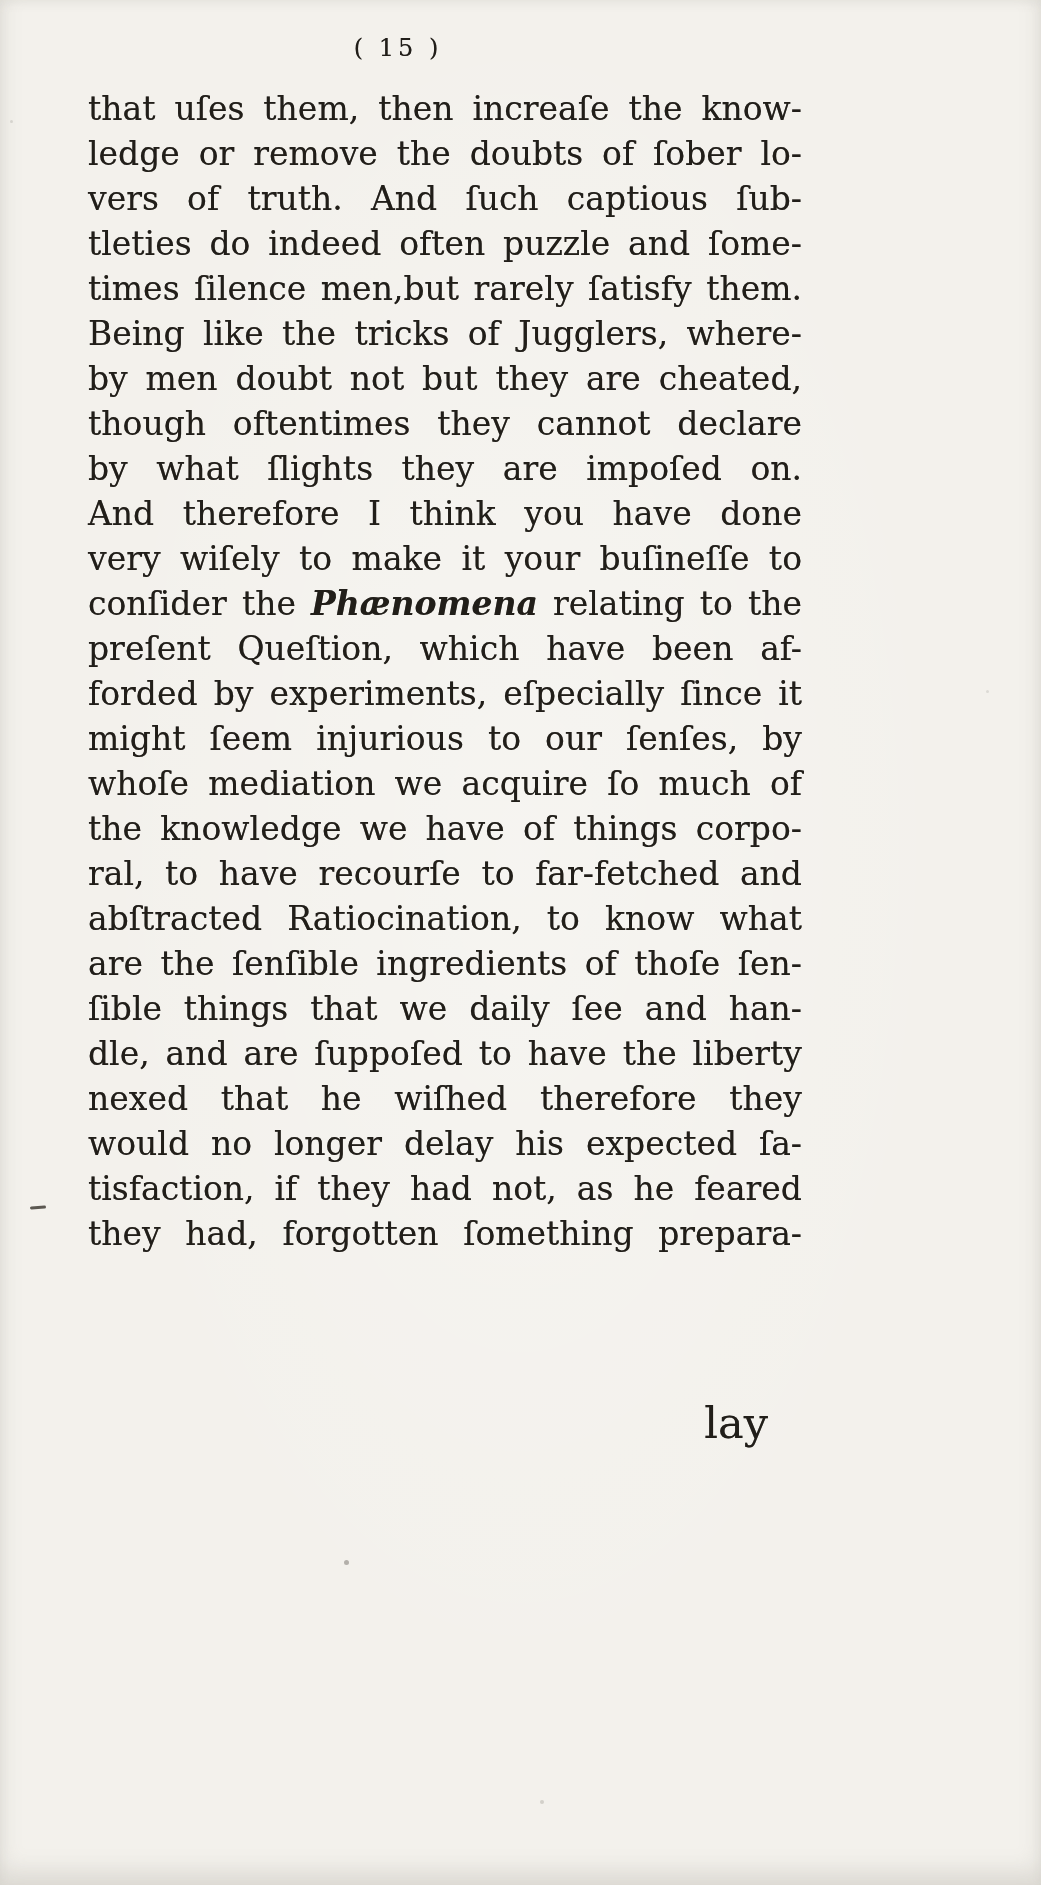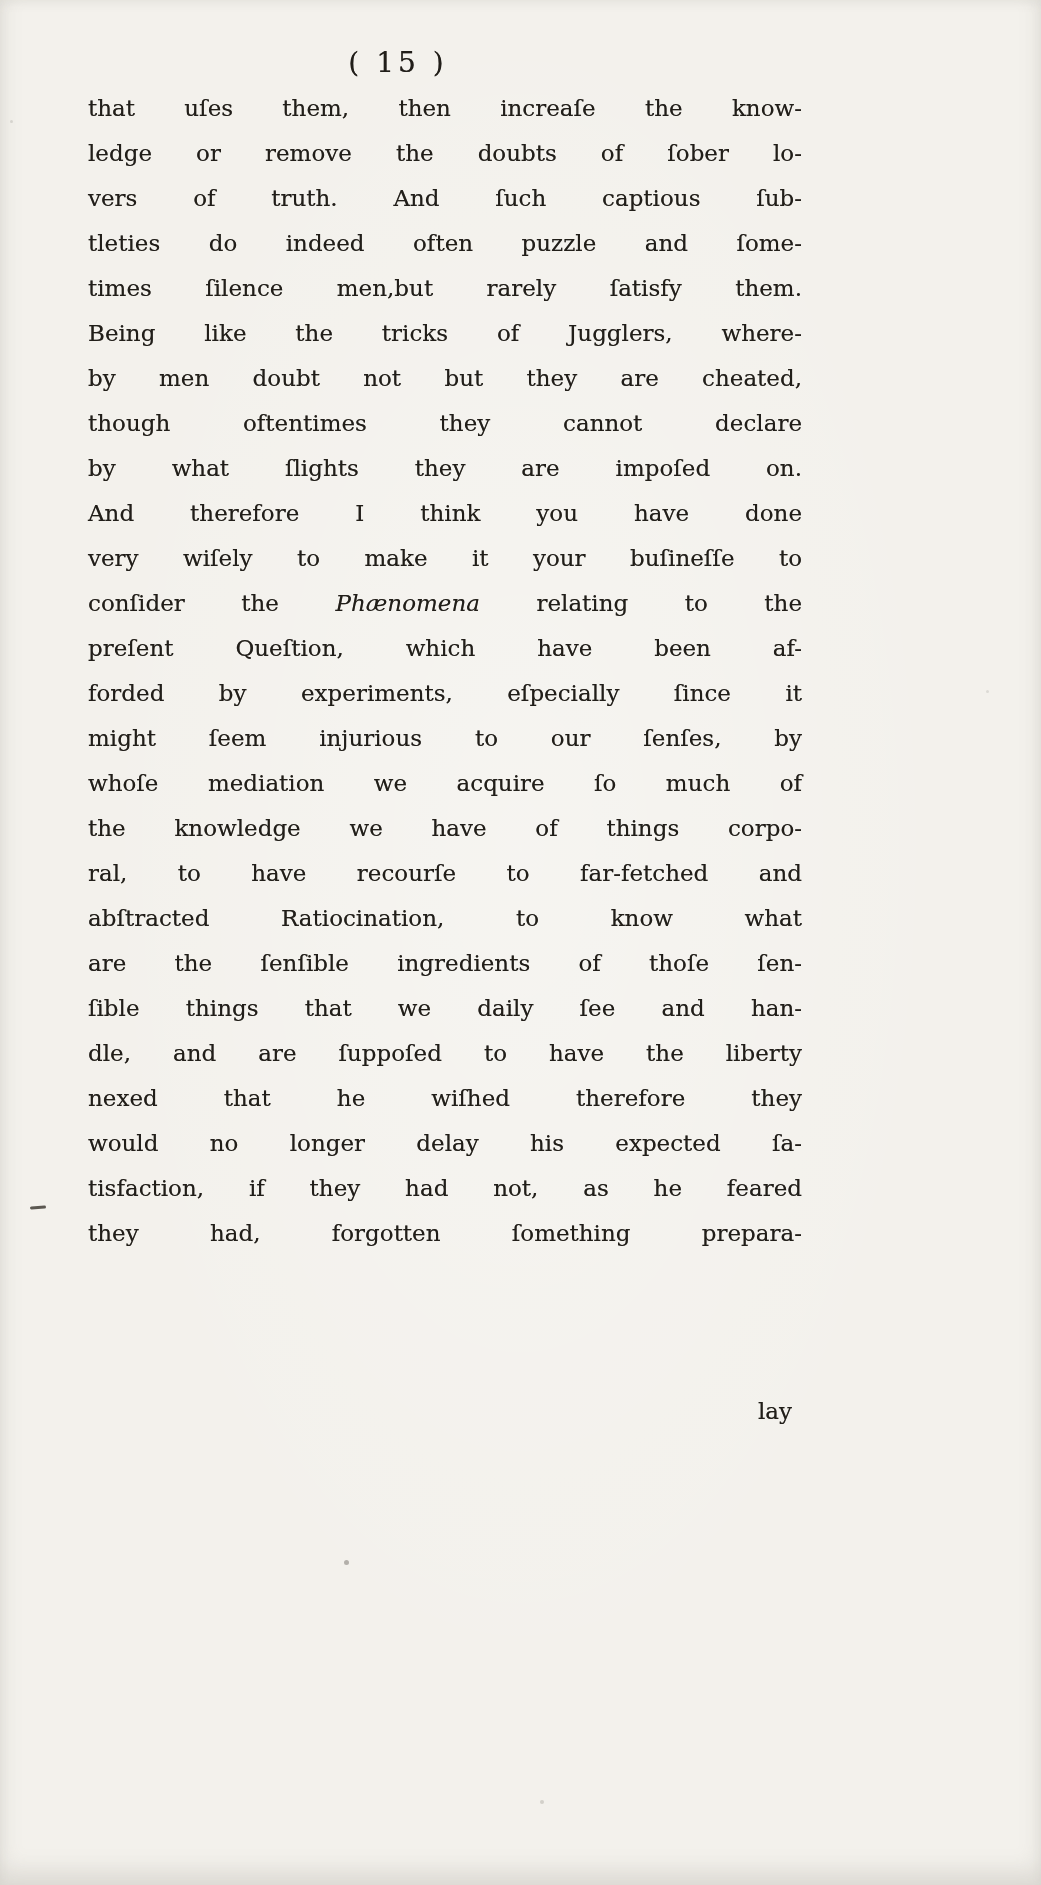--- a/index.html
+++ b/index.html
@@ -16,50 +16,50 @@
   .page{
     position:relative;
     width:1041px;height:1885px;
     background:
       radial-gradient(ellipse at 50% 45%, rgba(255,255,255,0.25) 0%, rgba(255,255,255,0) 60%),
       var(--paper);
     box-shadow:inset 0 -14px 22px rgba(120,115,105,0.18), inset 0 4px 10px rgba(150,145,135,0.10);
   }
   .page-number{
     position:absolute;
-    top:46px;left:88px;width:620px;
+    top:34px;left:88px;width:620px;
     text-align:center;
-    font-size:28px;
+    font-size:24px;
     letter-spacing:4px;
     color:var(--ink);
     text-shadow:0 0 0.5px rgba(25,22,18,0.65);
   }
   .text-block{
     position:absolute;
     top:86px;left:88px;width:714px;
     color:var(--ink);
   }
   .line{
-    font-size:23px;
+    font-size:33px;
     line-height:45px;
     height:45px;
     white-space:nowrap;
     text-align:justify;
     text-align-last:justify;
     text-shadow:0 0 0.6px rgba(25,22,18,0.55);
     overflow:visible;
   }
-  .line i{font-style:italic;}
+  .line i{font-style:italic;font-weight:bold;}
   .catchword{
     position:absolute;
-    top:1398px;left:96px;width:714px;
+    top:1398px;left:72px;width:714px;
     text-align:right;
     padding-right:18px;
     box-sizing:border-box;
-    font-size:23px;
+    font-size:43px;
     color:var(--ink);
     text-shadow:0 0 0.6px rgba(25,22,18,0.55);
   }
   .margin-dash{
     position:absolute;
     left:30px;top:1206px;
     width:16px;height:3px;
     background:rgba(40,36,30,0.75);
     border-radius:2px;
     transform:rotate(-4deg);

